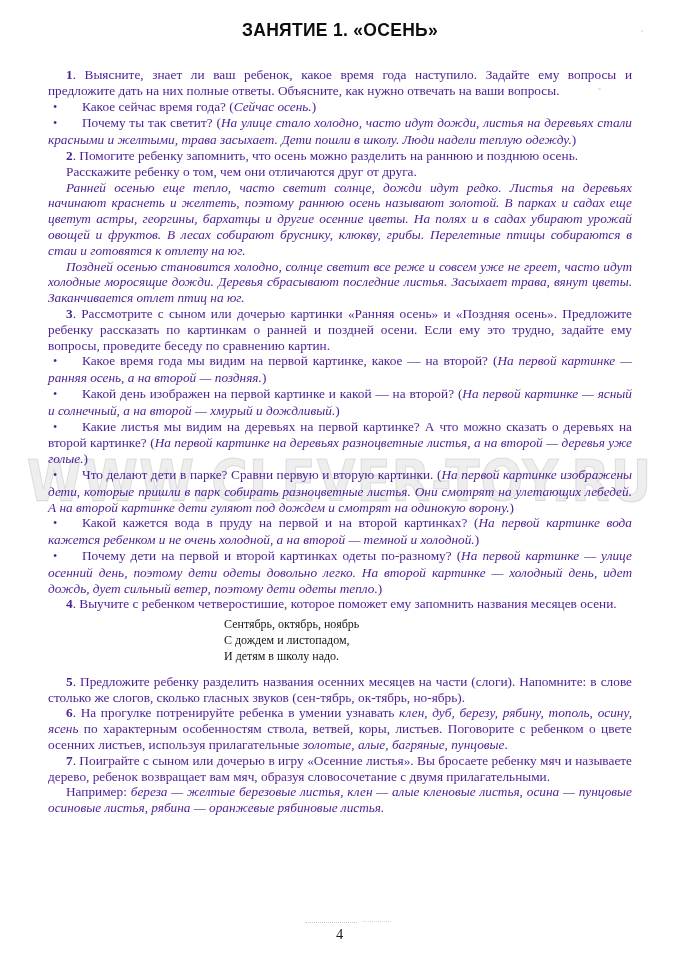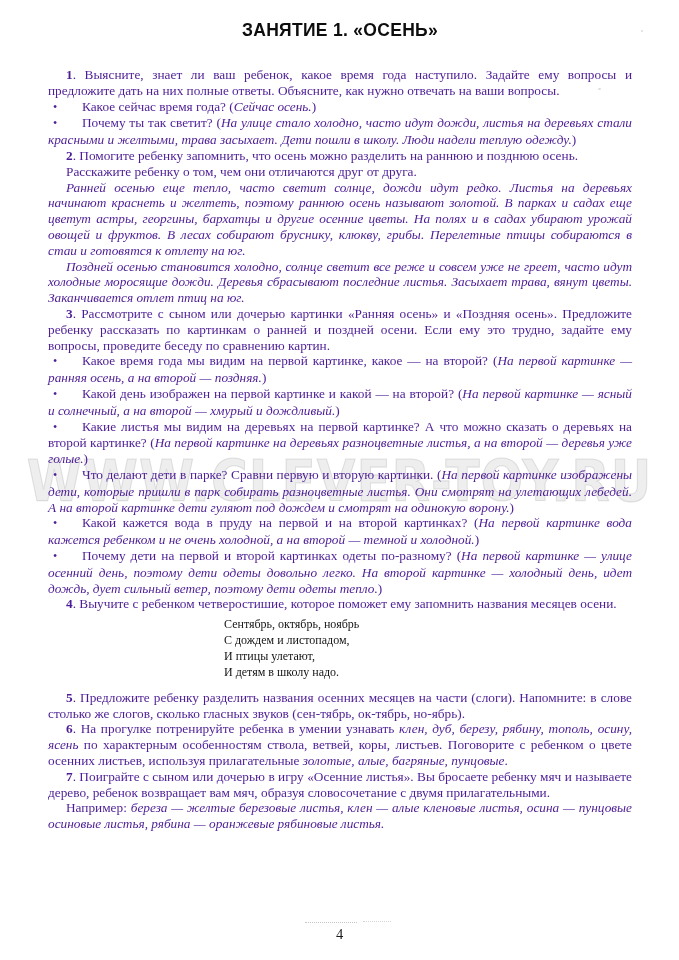--- a/index.html
+++ b/index.html
@@ -139,21 +139,20 @@
       <p class="blk bullet"><span class="bullet-mark">•</span><span class="seg-n">Какое время года мы видим на первой картинке, какое — на второй? (</span><span class="seg-i">На первой картинке — ранняя осень, а на второй — поздняя.</span><span class="seg-n">)</span></p>
       <p class="blk bullet"><span class="bullet-mark">•</span><span class="seg-n">Какой день изображен на первой картинке и какой — на второй? (</span><span class="seg-i">На первой картинке — ясный и солнечный, а на второй — хмурый и дождливый.</span><span class="seg-n">)</span></p>
       <p class="blk bullet"><span class="bullet-mark">•</span><span class="seg-n">Какие листья мы видим на деревьях на первой картинке? А что можно сказать о деревьях на второй картинке? (</span><span class="seg-i">На первой картинке на деревьях разноцветные листья, а на второй — деревья уже голые.</span><span class="seg-n">)</span></p>
       <p class="blk bullet"><span class="bullet-mark">•</span><span class="seg-n">Что делают дети в парке? Сравни первую и вторую картинки. (</span><span class="seg-i">На первой картинке изображены дети, которые пришли в парк собирать разноцветные листья. Они смотрят на улетающих лебедей. А на второй картинке дети гуляют под дождем и смотрят на одинокую ворону.</span><span class="seg-n">)</span></p>
       <p class="blk bullet"><span class="bullet-mark">•</span><span class="seg-n">Какой кажется вода в пруду на первой и на второй картинках? (</span><span class="seg-i">На первой картинке вода кажется ребенком и не очень холодной, а на второй — темной и холодной.</span><span class="seg-n">)</span></p>
       <p class="blk bullet"><span class="bullet-mark">•</span><span class="seg-n">Почему дети на первой и второй картинках одеты по-разному? (</span><span class="seg-i">На первой картинке — улице осенний день, поэтому дети одеты довольно легко. На второй картинке — холодный день, идет дождь, дует сильный ветер, поэтому дети одеты тепло.</span><span class="seg-n">)</span></p>
       <p class="blk numbered"><span class="seg-b">4</span><span class="seg-n">. Выучите с ребенком четверостишие, которое поможет ему запомнить названия месяцев осени.</span></p>
       <div class="poem">
         <div class="poem-line">Сентябрь, октябрь, ноябрь</div>
         <div class="poem-line">С дождем и листопадом,</div>
-        <div class="poem-line">И птицы улетают,</div>
         <div class="poem-line">И детям в школу надо.</div>
       </div>
       <p class="blk numbered"><span class="seg-b">5</span><span class="seg-n">. Предложите ребенку разделить названия осенних месяцев на части (слоги). Напомните: в слове столько же слогов, сколько гласных звуков (сен-тябрь, ок-тябрь, но-ябрь).</span></p>
       <p class="blk numbered"><span class="seg-b">6</span><span class="seg-n">. На прогулке потренируйте ребенка в умении узнавать </span><span class="seg-i">клен, дуб, березу, рябину, тополь, осину, ясень</span><span class="seg-n"> по характерным особенностям ствола, ветвей, коры, листьев. Поговорите с ребенком о цвете осенних листьев, используя прилагательные </span><span class="seg-i">золотые, алые, багряные, пунцовые</span><span class="seg-n">.</span></p>
       <p class="blk numbered"><span class="seg-b">7</span><span class="seg-n">. Поиграйте с сыном или дочерью в игру «Осенние листья». Вы бросаете ребенку мяч и называете дерево, ребенок возвращает вам мяч, образуя словосочетание с двумя прилагательными.</span></p>
       <p class="blk plain"><span class="seg-n">Например: </span><span class="seg-i">береза — желтые березовые листья, клен — алые кленовые листья, осина — пунцовые осиновые листья, рябина — оранжевые рябиновые листья.</span></p>
     </div>
 
   <div class="watermark">WWW.CLEVER-TOY.RU</div>
 

